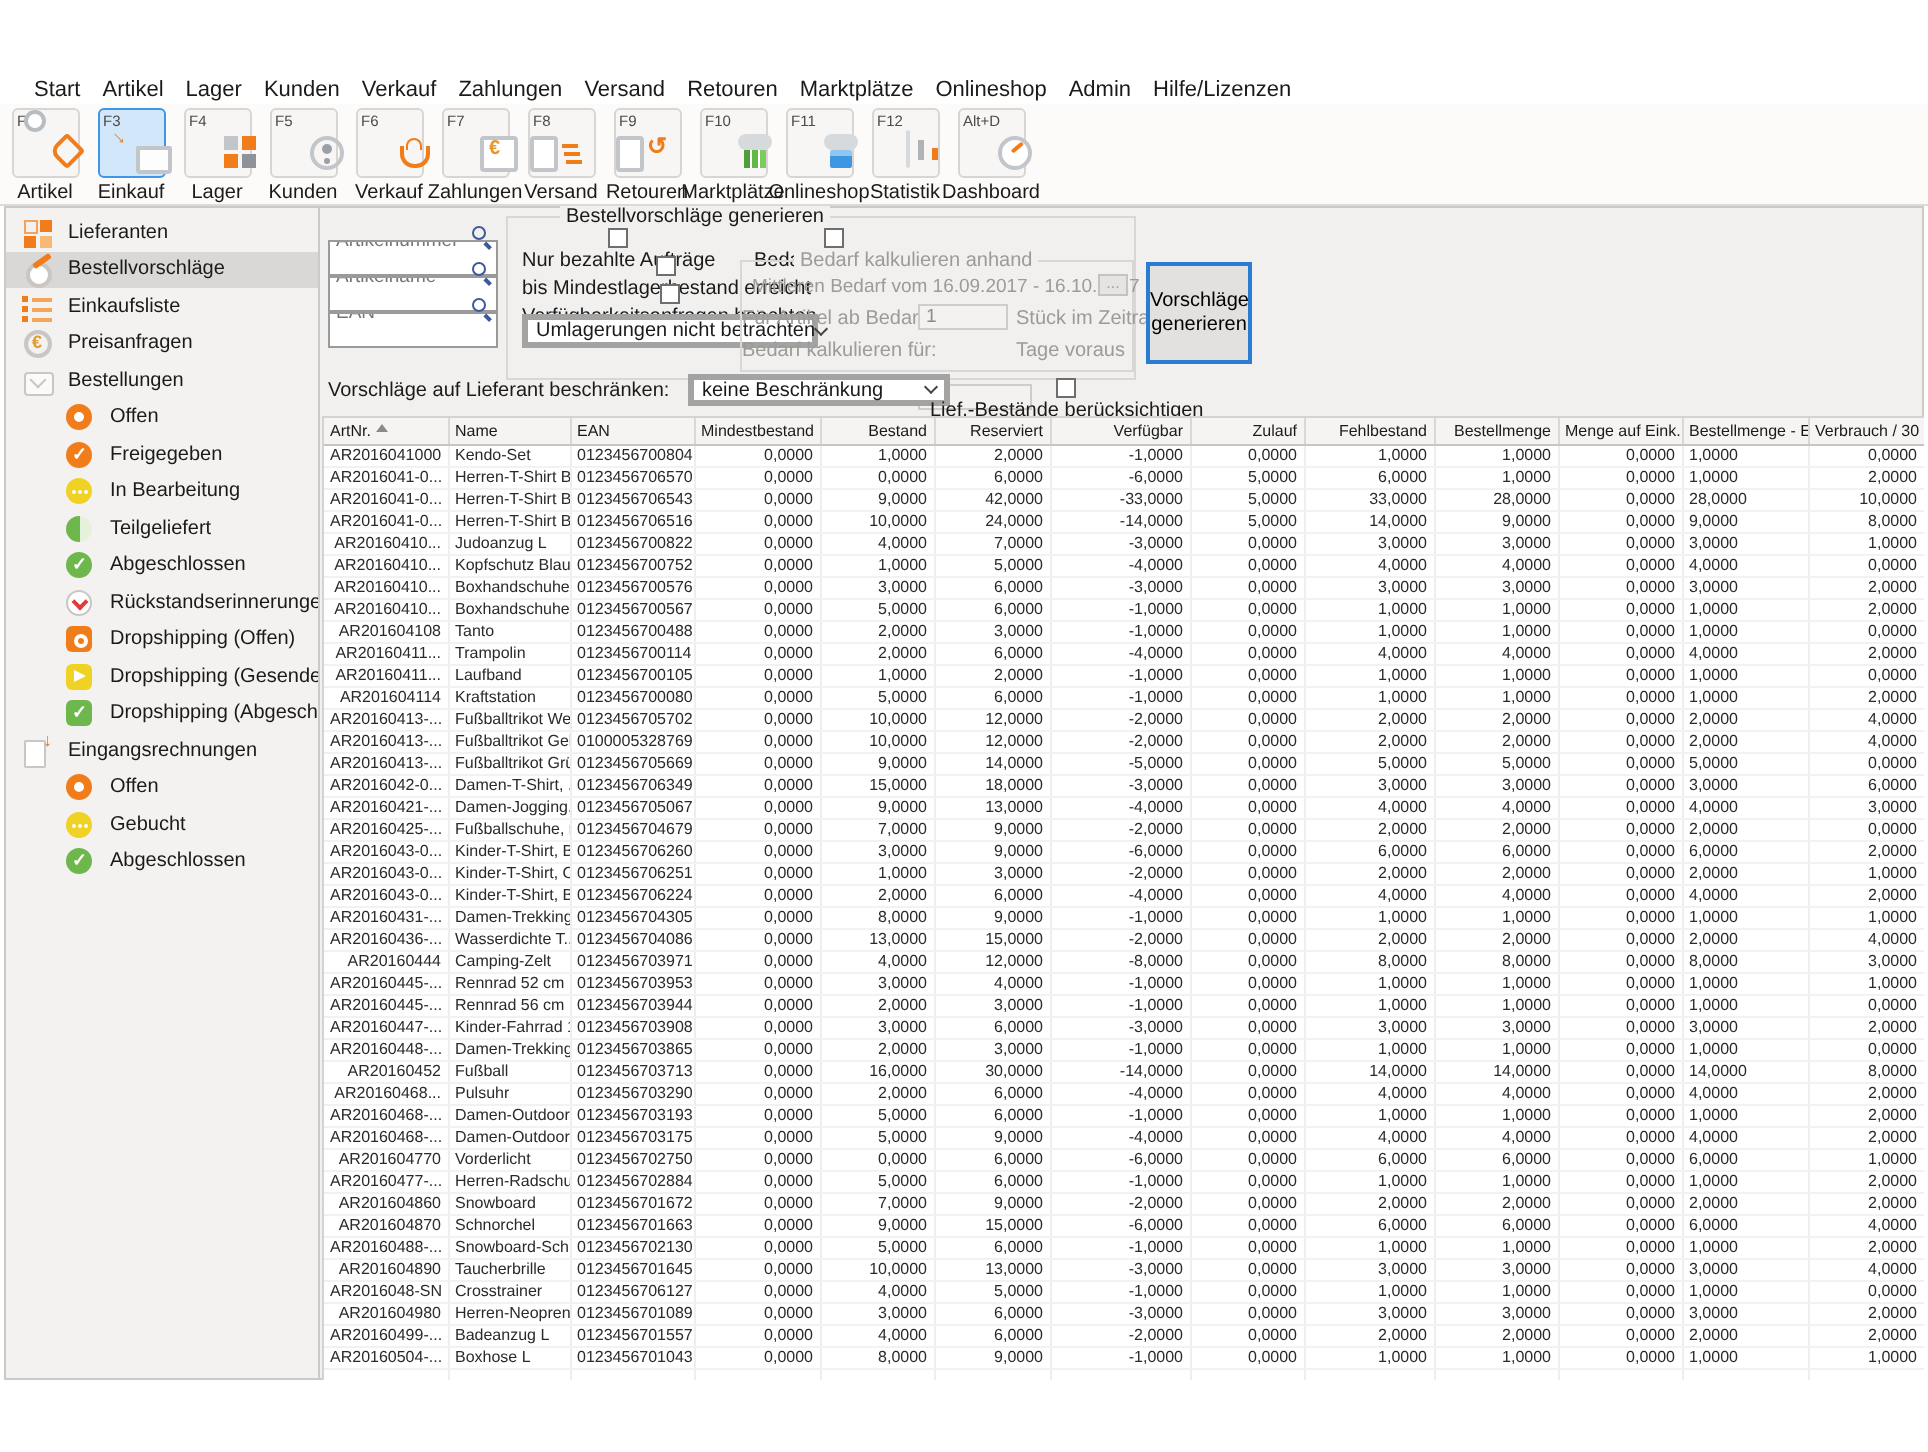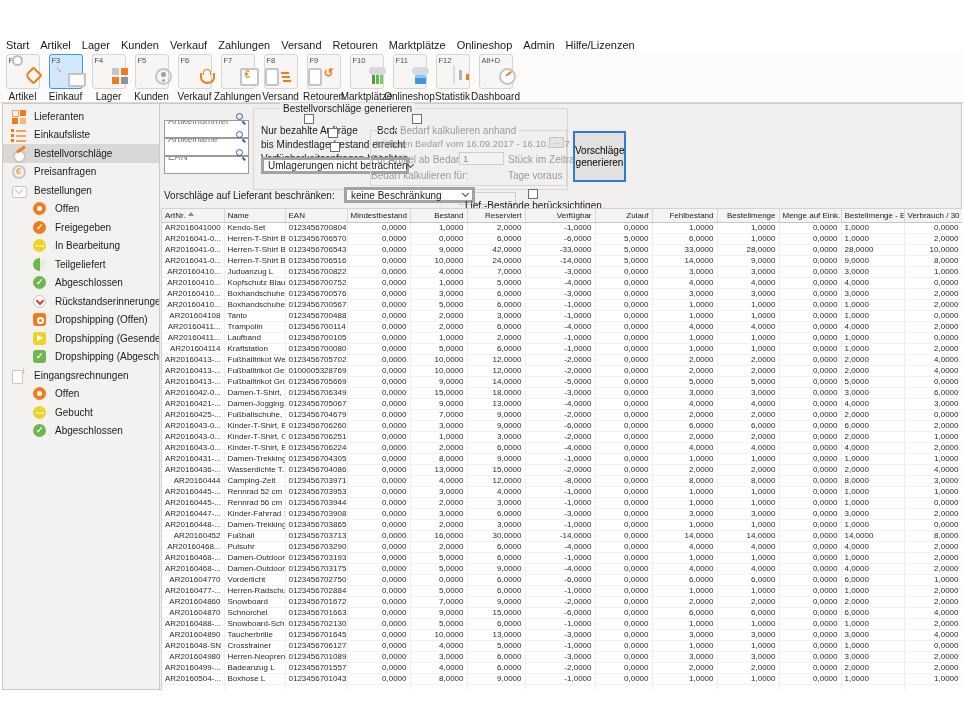--- a/index.html
+++ b/index.html
@@ -1,21 +1,21 @@
 <!DOCTYPE html>
 <html style="--accent-orange: #f07d1a; --active-tab-border: #3d97e4; --active-tab-bg: #d2e7f9; --fehlbestand-bg: #ee1111; --fehlbestand-text: #8c0000; --bestellmenge-bg: #f7c3cb; --bestellmenge-text: #9c1313; --status-green: #6db74c; --status-yellow: #f0d225; --sidebar-selected-bg: #d9d8d7;"><head>
 <meta charset="utf-8">
 <style>
   * { margin:0; padding:0; box-sizing:border-box; }
   html,body { background:#fff; }
   body { font-family:"Liberation Sans", sans-serif; color:#1a1a1a; }
   .screen { position:relative; width:964px; height:726px; background:#fff; overflow:hidden; }
 
   
-  #menubar { position:absolute; left:0; top:37px; width:100%; height:15px; display:flex; gap:11px; padding-left:6px; font-size:11px; align-items:center; background:#fff; }
+  #menubar { position:absolute; left:0; top:37px; width:100%; height:15px; display:flex; gap:11px; padding-left:17px; font-size:11px; align-items:center; background:#fff; }
   .menu-item { white-space:nowrap; cursor:default; }
 
   
   #ribbon { position:absolute; left:0; top:52px; width:100%; height:51px; background:#fcfbfa; border-bottom:1px solid #dcd9d6; display:flex; gap:2px; padding-left:2px; }
   .rbtn { width:41px; display:flex; flex-direction:column; align-items:center; }
   .rbox { position:relative; width:34px; height:35px; margin-top:2px; border:1px solid #d8d5d2; border-radius:3px; background:#f7f6f5; }
   .rbtn.active .rbox { background:#d2e7f9; border-color:#3d97e4; }
   .rkey { position:absolute; left:2px; top:1px; font-size:7.5px; color:#4a4a4a; }
   .ric { position:absolute; left:50%; top:11px; transform:translateX(-50%); width:22px; height:20px; }
   .rcaption { font-size:10px; margin-top:2px; width:max-content; white-space:nowrap; }
@@ -187,27 +187,27 @@
         <div class="rcaption">Dashboard</div>
       </div>
     </div>
 
   <div id="content">
     <div id="sidebar">
         <div class="side-item">
           <span class="si suppliers-grid-icon"></span>
           <span>Lieferanten</span>
         </div>
+        <div class="side-item selected">
+          <span class="si order-proposal-pen-icon"></span>
+          <span>Bestellvorschläge</span>
+        </div>
         <div class="side-item">
           <span class="si shopping-list-icon"></span>
           <span>Einkaufsliste</span>
-        </div>
-        <div class="side-item selected">
-          <span class="si order-proposal-pen-icon"></span>
-          <span>Bestellvorschläge</span>
         </div>
         <div class="side-item">
           <span class="si price-request-euro-icon"></span>
           <span>Preisanfragen</span>
         </div>
         <div class="side-item">
           <span class="si orders-envelope-icon"></span>
           <span>Bestellungen</span>
         </div>
         <div class="side-item lvl1">

